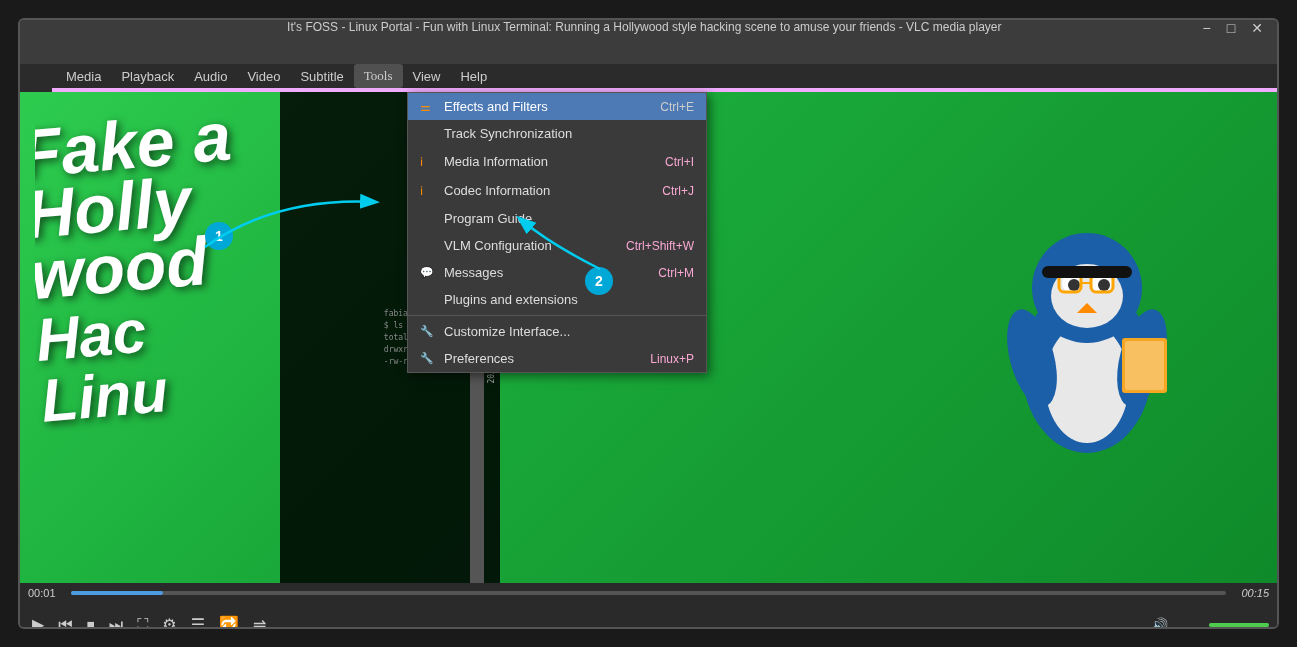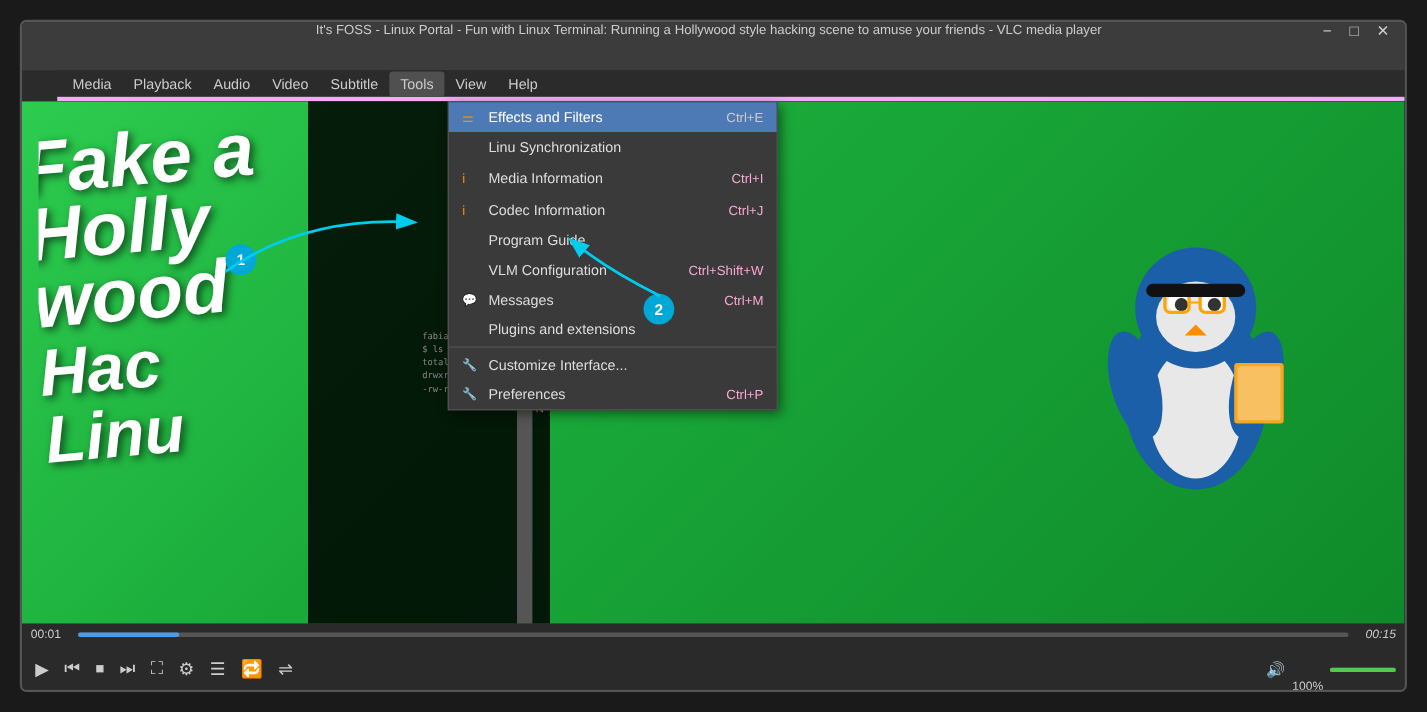--- a/index.html
+++ b/index.html
@@ -66,20 +66,21 @@
     }
     .menu-item {
       color: #ccc;
       font-size: 13px;
       padding: 4px 10px;
       cursor: pointer;
       border-radius: 3px;
     }
     .menu-item:hover, .menu-item.active {
       background: #4a4a4a;
+      font-family: Liberation Serif, serif;
     }
     .menu-item.active {
       background: #505050;
     }
 
     
     .dropdown {
       position: absolute;
       top: 28px;
       left: 355px;
@@ -200,21 +201,21 @@
       align-items: center;
       justify-content: center;
       color: white;
       font-size: 14px;
       font-weight: bold;
       z-index: 200;
     }
 
     
     .control-bar {
-      height: 60px;
+      height: 44px;
       background: #2a2a2a;
       flex-shrink: 0;
       display: flex;
       flex-direction: column;
       padding: 4px 8px;
     }
 
     
     .progress-row {
       display: flex;
@@ -313,21 +314,21 @@
     <div class="dropdown">
 
       <div class="dropdown-item highlighted">
         <span class="item-icon">⚌</span>
         <span class="item-label">Effects and Filters</span>
         <span class="shortcut">Ctrl+E</span>
       </div>
 
       <div class="dropdown-item">
         <span class="item-icon" style="color:transparent">·</span>
-        <span class="item-label">Linu Synchronization</span>
+        <span class="item-label">Track Synchronization</span>
         <span class="shortcut"></span>
       </div>
 
       <div class="dropdown-item">
         <span class="item-icon">ℹ</span>
         <span class="item-label">Media Information</span>
         <span class="shortcut">Ctrl+I</span>
       </div>
 
       <div class="dropdown-item">
@@ -363,21 +364,21 @@
 
       <div class="dropdown-item">
         <span class="item-icon" style="color:#888; font-size:11px;">🔧</span>
         <span class="item-label">Customize Interface...</span>
         <span class="shortcut"></span>
       </div>
 
       <div class="dropdown-item">
         <span class="item-icon" style="color:#888; font-size:11px;">🔧</span>
         <span class="item-label">Preferences</span>
-        <span class="shortcut">Ctrl+P</span>
+        <span class="shortcut">Linux+P</span>
       </div>
     </div>
   </div>
 
   <div class="video-area">
     <div class="video-bg"></div>
 
     <div style="position:absolute; left:15px; top:20px; bottom:20px; width:250px; overflow:hidden;">
       <div style="font-size:68px; font-weight:900; color:white; text-shadow:3px 3px 8px rgba(0,0,0,0.6); line-height:0.9; transform:rotate(-5deg) translateX(-5px); font-style:italic; font-family:Arial Black, Arial, sans-serif;">Fake a<br>Holly<br>wood<br><span style="font-size:60px;">Hac</span><br><span style="font-size:60px;">Linu</span></div>
     </div>

